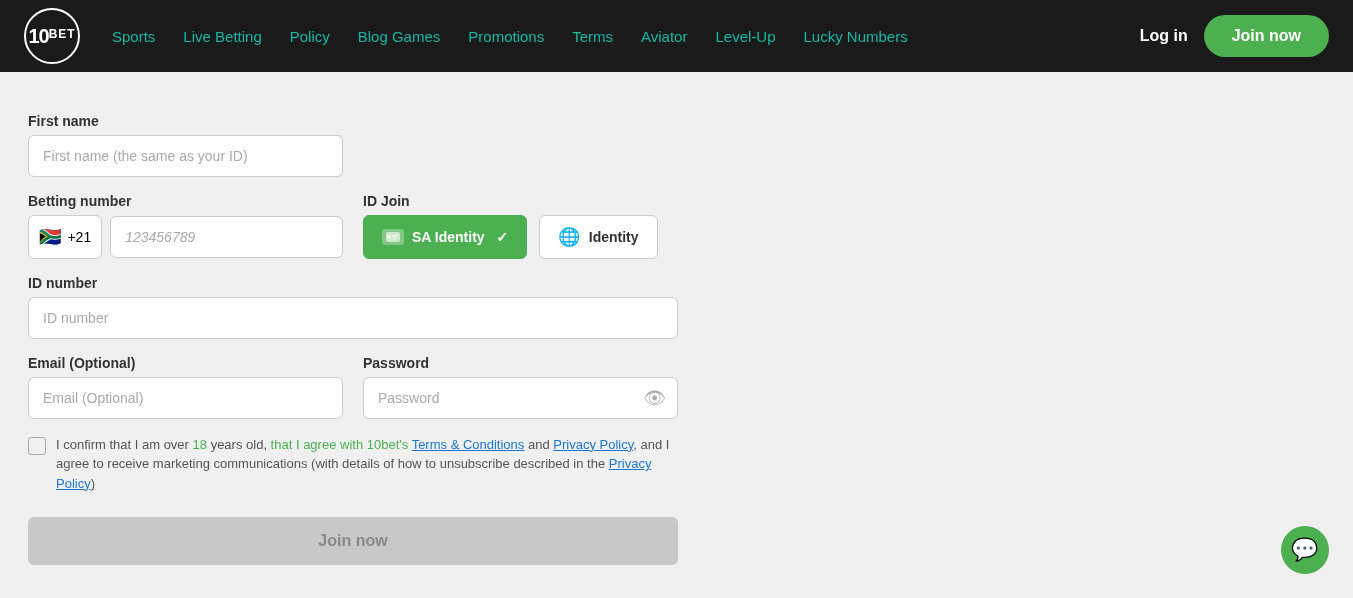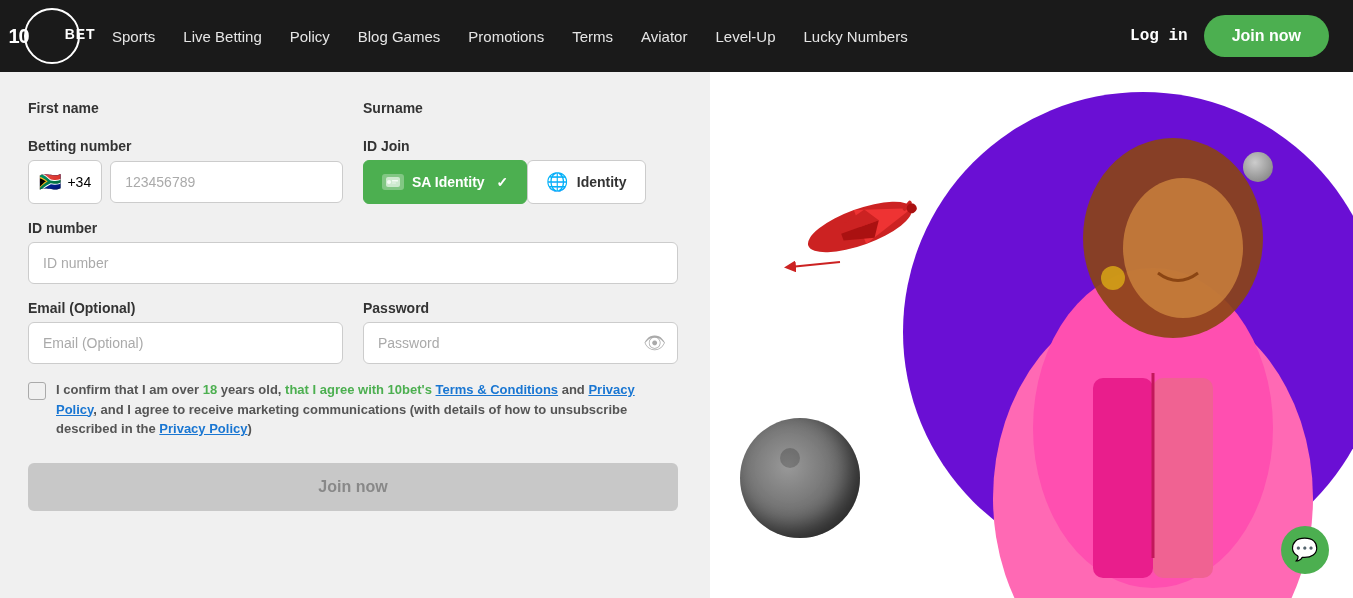--- a/index.html
+++ b/index.html
@@ -36,56 +36,56 @@
       position: relative;
     }
 
     nav {
       display: flex;
       align-items: center;
       gap: 28px;
       flex: 1;
     }
     nav a {
-      color: #e5e5e5;
+      color: #14b8a6;
       text-decoration: none;
       font-size: 15px;
       font-weight: 500;
       white-space: nowrap;
     }
 
     .header-actions {
       display: flex;
       align-items: center;
       gap: 16px;
     }
     .login-btn {
       color: #fff;
       background: transparent;
       border: none;
       font-size: 16px;
       font-weight: 600;
       cursor: pointer;
-      font-family: Liberation Mono, monospace;
     }
     .join-btn {
       background: #4caf50;
       color: #fff;
       border: none;
       border-radius: 24px;
       padding: 12px 28px;
       font-size: 16px;
       font-weight: 700;
       cursor: pointer;
     }
 
     
     .main {
       display: flex;
       min-height: calc(598px - 72px);
+      align-items: center;
     }
 
     
     .form-section {
       background: #f0f0f0;
       width: 710px;
       min-width: 710px;
       padding: 28px 32px 20px 28px;
     }
 
@@ -144,25 +144,27 @@
     }
     .mobile-input {
       flex: 1;
       border: 1.5px solid #ccc;
       border-radius: 6px;
       padding: 12px 14px;
       font-size: 14px;
       background: #fff;
       color: #aaa;
       outline: none;
+      font-style: italic;
     }
 
     
     .id-type-row {
       display: flex;
+      gap: 12px;
     }
     .id-btn {
       display: flex;
       align-items: center;
       gap: 8px;
       padding: 10px 18px;
       border-radius: 6px;
       border: 1.5px solid #ccc;
       background: #fff;
       cursor: pointer;
@@ -209,21 +211,20 @@
       cursor: pointer;
     }
 
     
     .terms-row {
       display: flex;
       align-items: flex-start;
       gap: 10px;
       margin-bottom: 24px;
       margin-top: 8px;
-      font-weight: bold;
     }
     .terms-checkbox {
       width: 18px;
       height: 18px;
       border: 1.5px solid #aaa;
       border-radius: 3px;
       flex-shrink: 0;
       margin-top: 2px;
       cursor: pointer;
     }
@@ -325,21 +326,21 @@
     }
     .chat-icon { font-size: 22px; color: #fff; }
   </style>
 </head>
 <body>
 
 <header class="header">
   <div class="logo">
     <div class="logo-box">
       <span style="font-size:20px; font-weight:900; color:#fff; letter-spacing:-1px;">10</span>
-      <span style="font-size:14px; font-weight:900; color:#fff; letter-spacing:1px; margin-top:-4px;padding-left:36px;">BET</span>
+      <span style="font-size:12px; font-weight:900; color:#fff; letter-spacing:1px; margin-top:-4px;">BET</span>
     </div>
   </div>
 
   <nav>
     <a>Sports</a>
     <a>Live Betting</a>
     <a>Policy</a>
     <a>Blog Games</a>
     <a>Promotions</a>
     <a>Terms</a>
@@ -355,34 +356,34 @@
 </header>
 
 <div class="main">
 
   <div class="form-section">
 
     
     <div class="form-row">
       <div class="form-group">
         <label>First name</label>
-      </div>
-      <div class="form-group">
-        <label>Surname</label>
+        <input type="text" placeholder="First name (the same as your ID)" style="">
+      </div>
+      <div class="form-group">
       </div>
     </div>
 
     
     <div class="form-row">
       <div class="form-group">
         <label>Betting number</label>
         <div class="mobile-row">
           <div class="country-select">
             <span class="flag">🇿🇦</span>
-            <span>+34</span>
+            <span>+21</span>
           </div>
           <input type="tel" class="mobile-input" placeholder="123456789" style="">
         </div>
       </div>
       <div class="form-group">
         <label>ID Join</label>
         <div class="id-type-row">
           <button class="id-btn active">
             <span class="id-btn-icon">
               <svg width="16" height="12" viewBox="0 0 16 12" fill="none">

